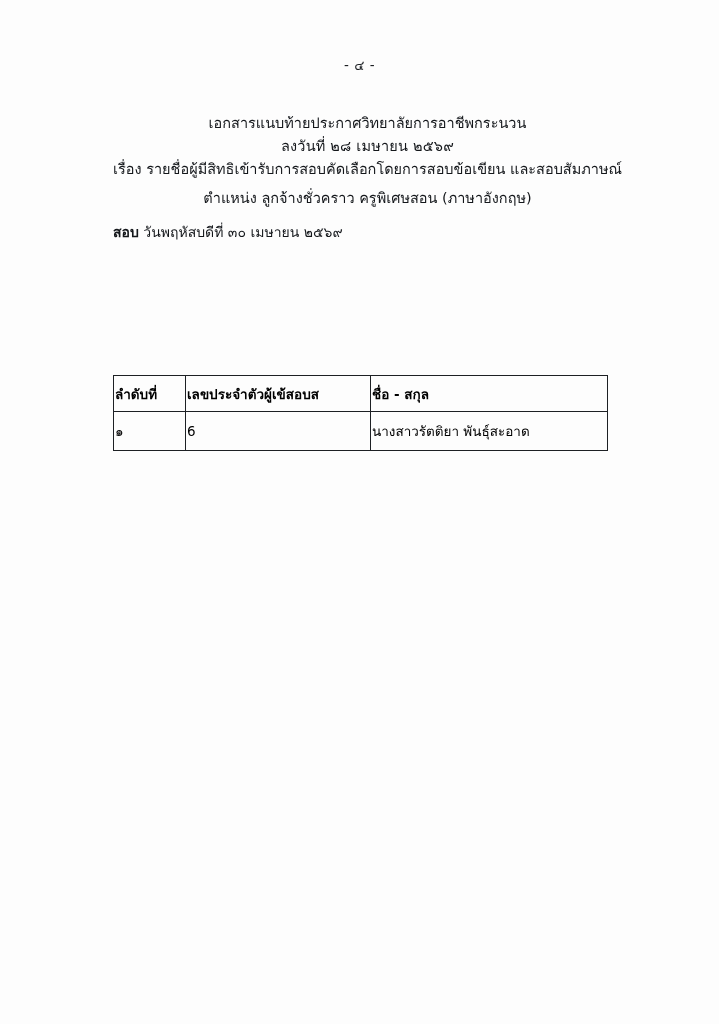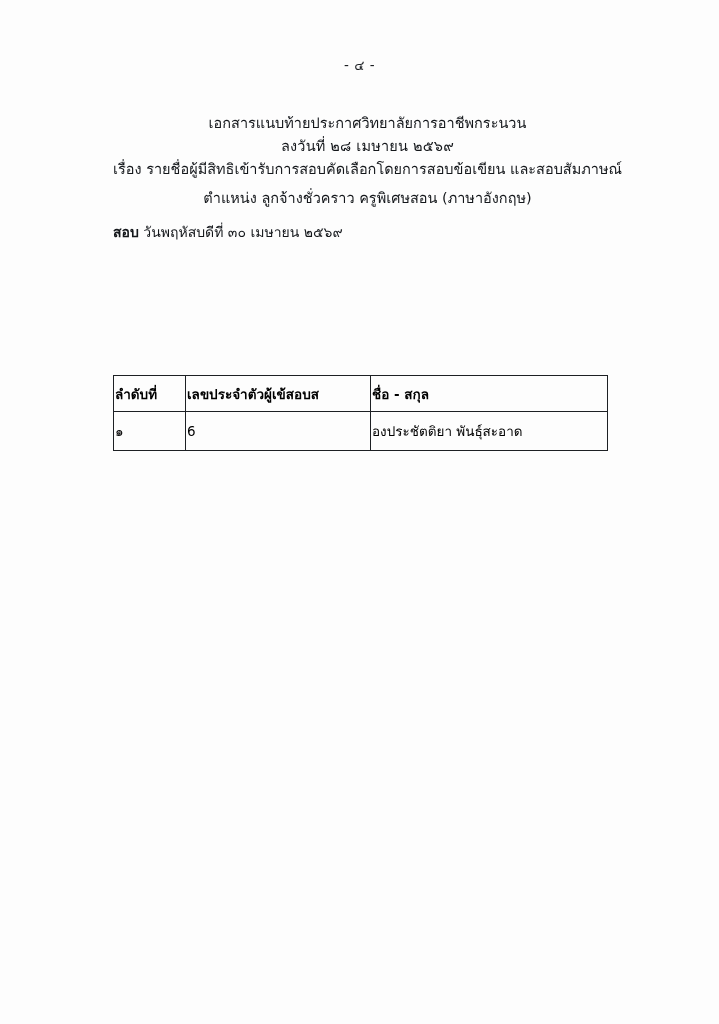--- a/index.html
+++ b/index.html
@@ -133,19 +133,19 @@
         <tr>
           <th>ลำดับที่</th>
           <th>เลขประจำตัวผู้เข้สอบส</th>
           <th>ชื่อ - สกุล</th>
         </tr>
       </thead>
       <tbody>
         <tr>
           <td>๑</td>
           <td>6</td>
-          <td>องประชัตติยา พันธุ์สะอาด</td>
+          <td>นางสาวรัตติยา พันธุ์สะอาด</td>
         </tr>
       </tbody>
     </table>
   </div>
 
 </div>
 
 </body></html>

